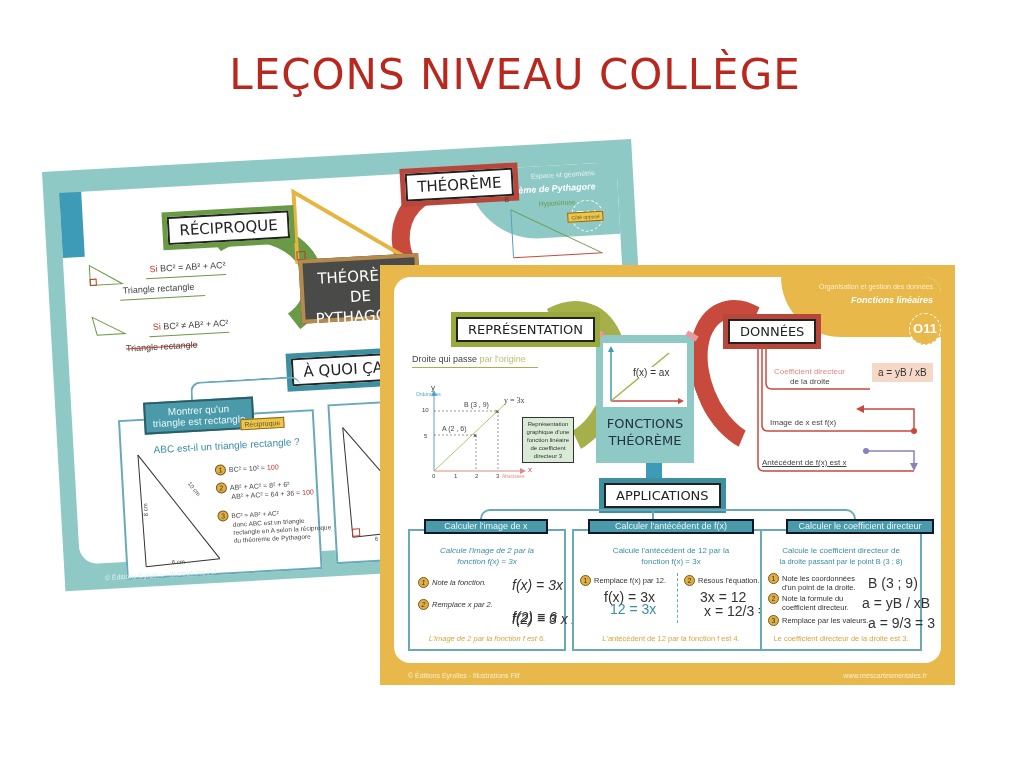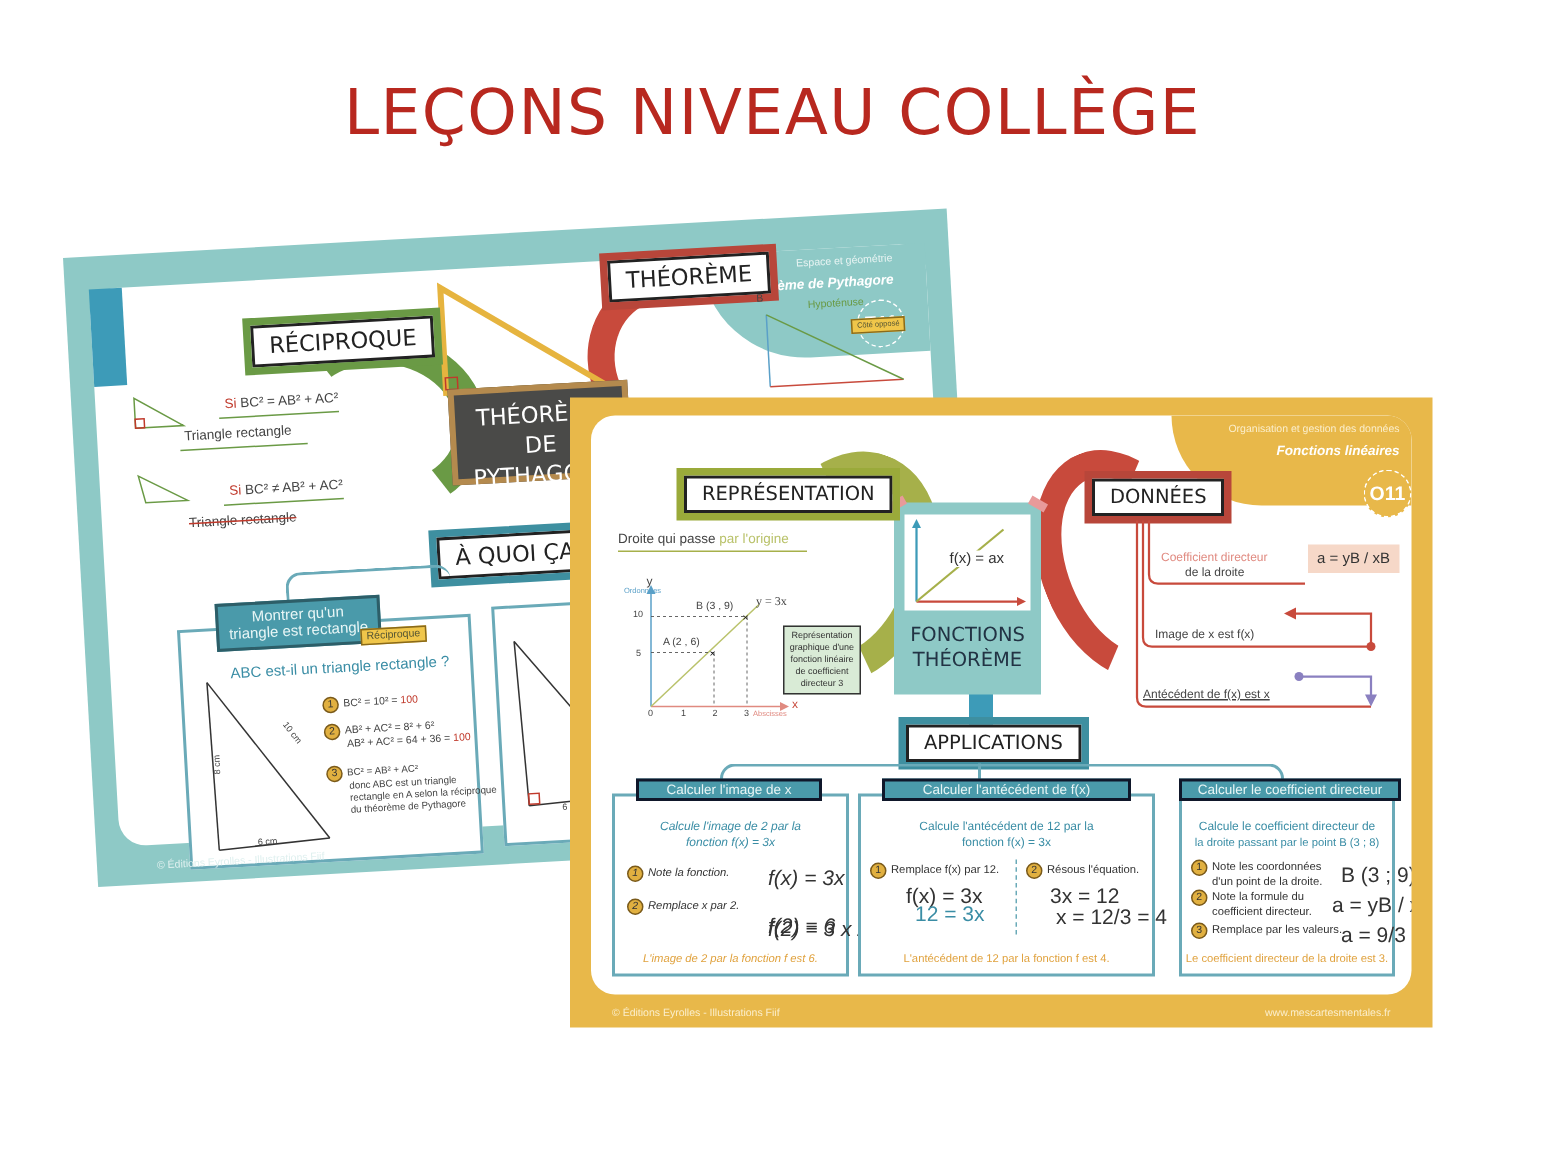--- a/index.html
+++ b/index.html
@@ -300,21 +300,21 @@
       <div class="app-math" style="left:30px;top:58px;">f(x) = 3x</div>
       <div class="app-math" style="left:36px;top:70px;color:#3a8da5;">12 = 3x</div>
       <div style="position:absolute;left:103px;top:42px;height:50px;border-left:1px dashed #6aaab8;"></div>
       <div class="app-step" style="left:110px;top:44px;"><span class="num">2</span><span>Résous l'équation.</span></div>
       <div class="app-math" style="left:126px;top:58px;">3x = 12</div>
       <div class="app-math" style="left:130px;top:72px;">x = 12/3 = 4</div>
       <div class="app-concl">L'antécédent de 12 par la fonction f est 4.</div>
     </div>
     <div class="app-tab" style="left:194px;width:166px;">Calculer l'antécédent de f(x)</div>
 
-    <div class="app-box" style="left:392px;width:144px;">
+    <div class="app-box" style="left:366px;width:162px;">
       <div class="app-q" style="top:14px;">Calcule le coefficient directeur de</div>
       <div class="app-q" style="top:25px;font-size:7.5px;">la droite passant par le point B (3 ; 8)</div>
       <div class="app-step" style="left:6px;top:42px;line-height:8px;"><span class="num">1</span><span>Note les coordonnées</span><br><span style="margin-left:14px">d'un point de la droite.</span></div>
       <div class="app-math" style="left:106px;top:44px;">B (3 ; 9)</div>
       <div class="app-step" style="left:6px;top:62px;line-height:8px;"><span class="num">2</span><span>Note la formule du</span><br><span style="margin-left:14px">coefficient directeur.</span></div>
       <div class="app-math" style="left:100px;top:64px;">a = yB / xB</div>
       <div class="app-step" style="left:6px;top:84px;"><span class="num">3</span><span>Remplace par les valeurs.</span></div>
       <div class="app-math" style="left:106px;top:84px;">a = 9/3 = 3</div>
       <div class="app-concl">Le coefficient directeur de la droite est 3.</div>
     </div>

